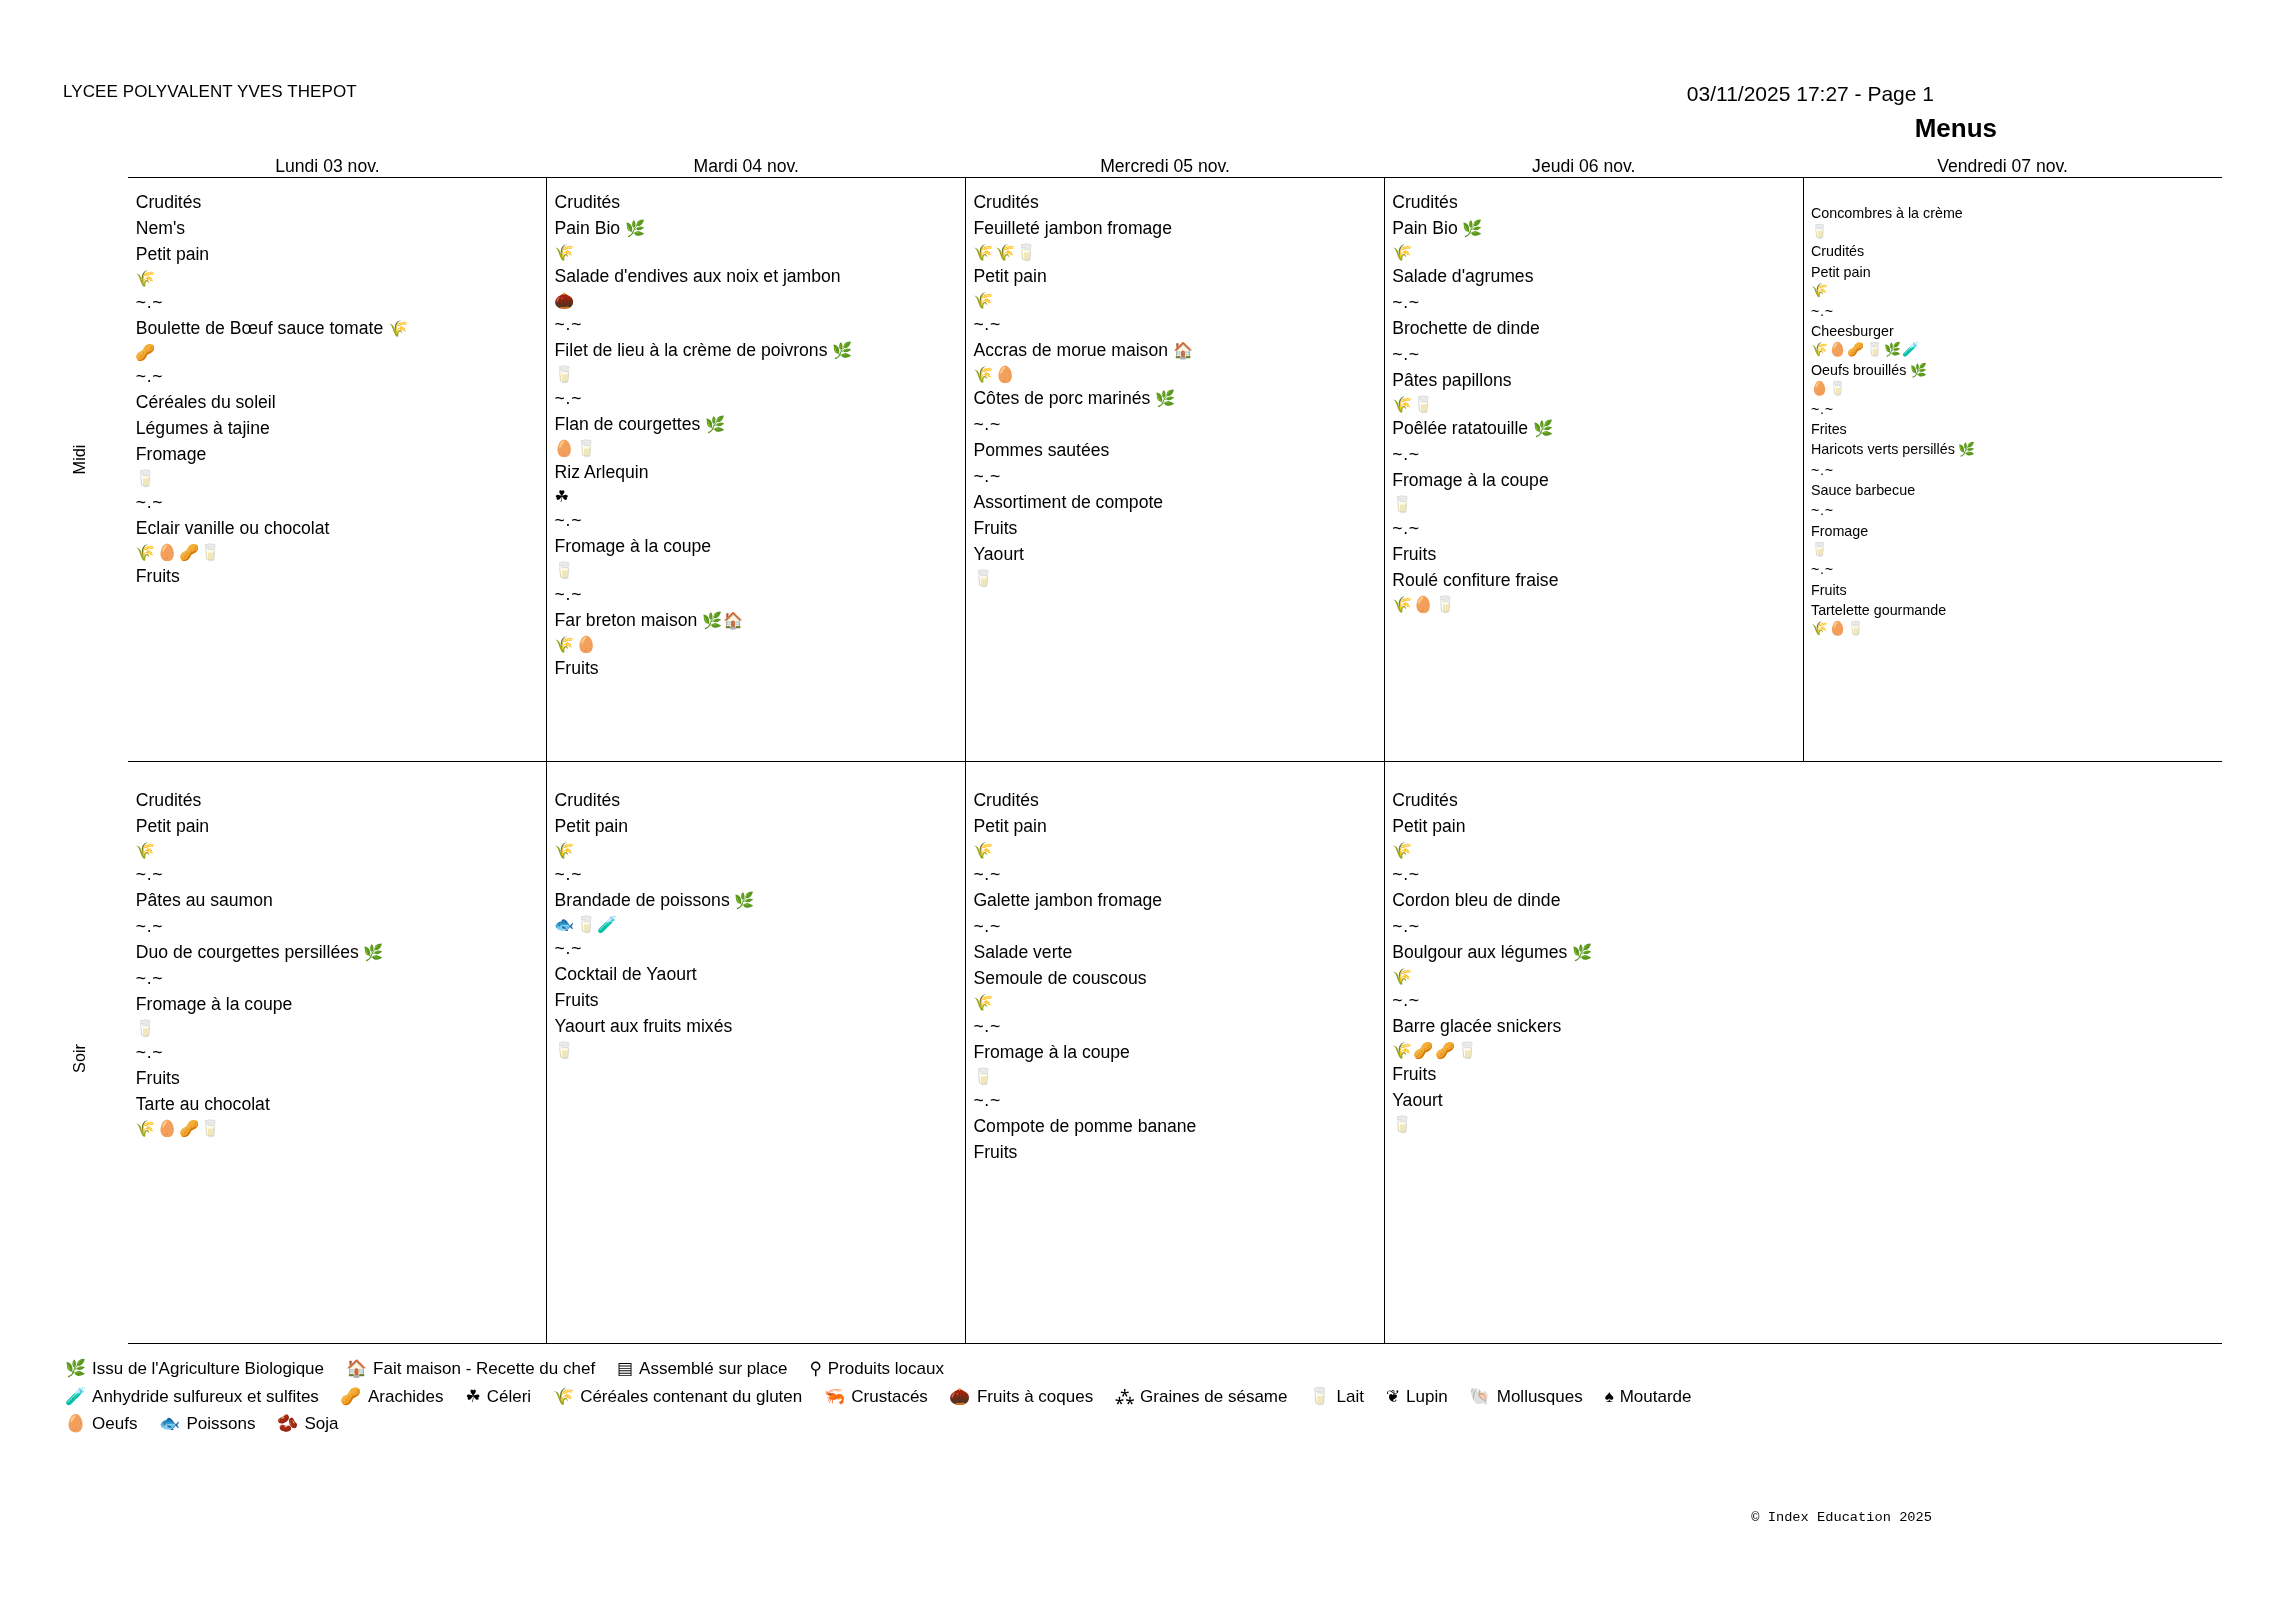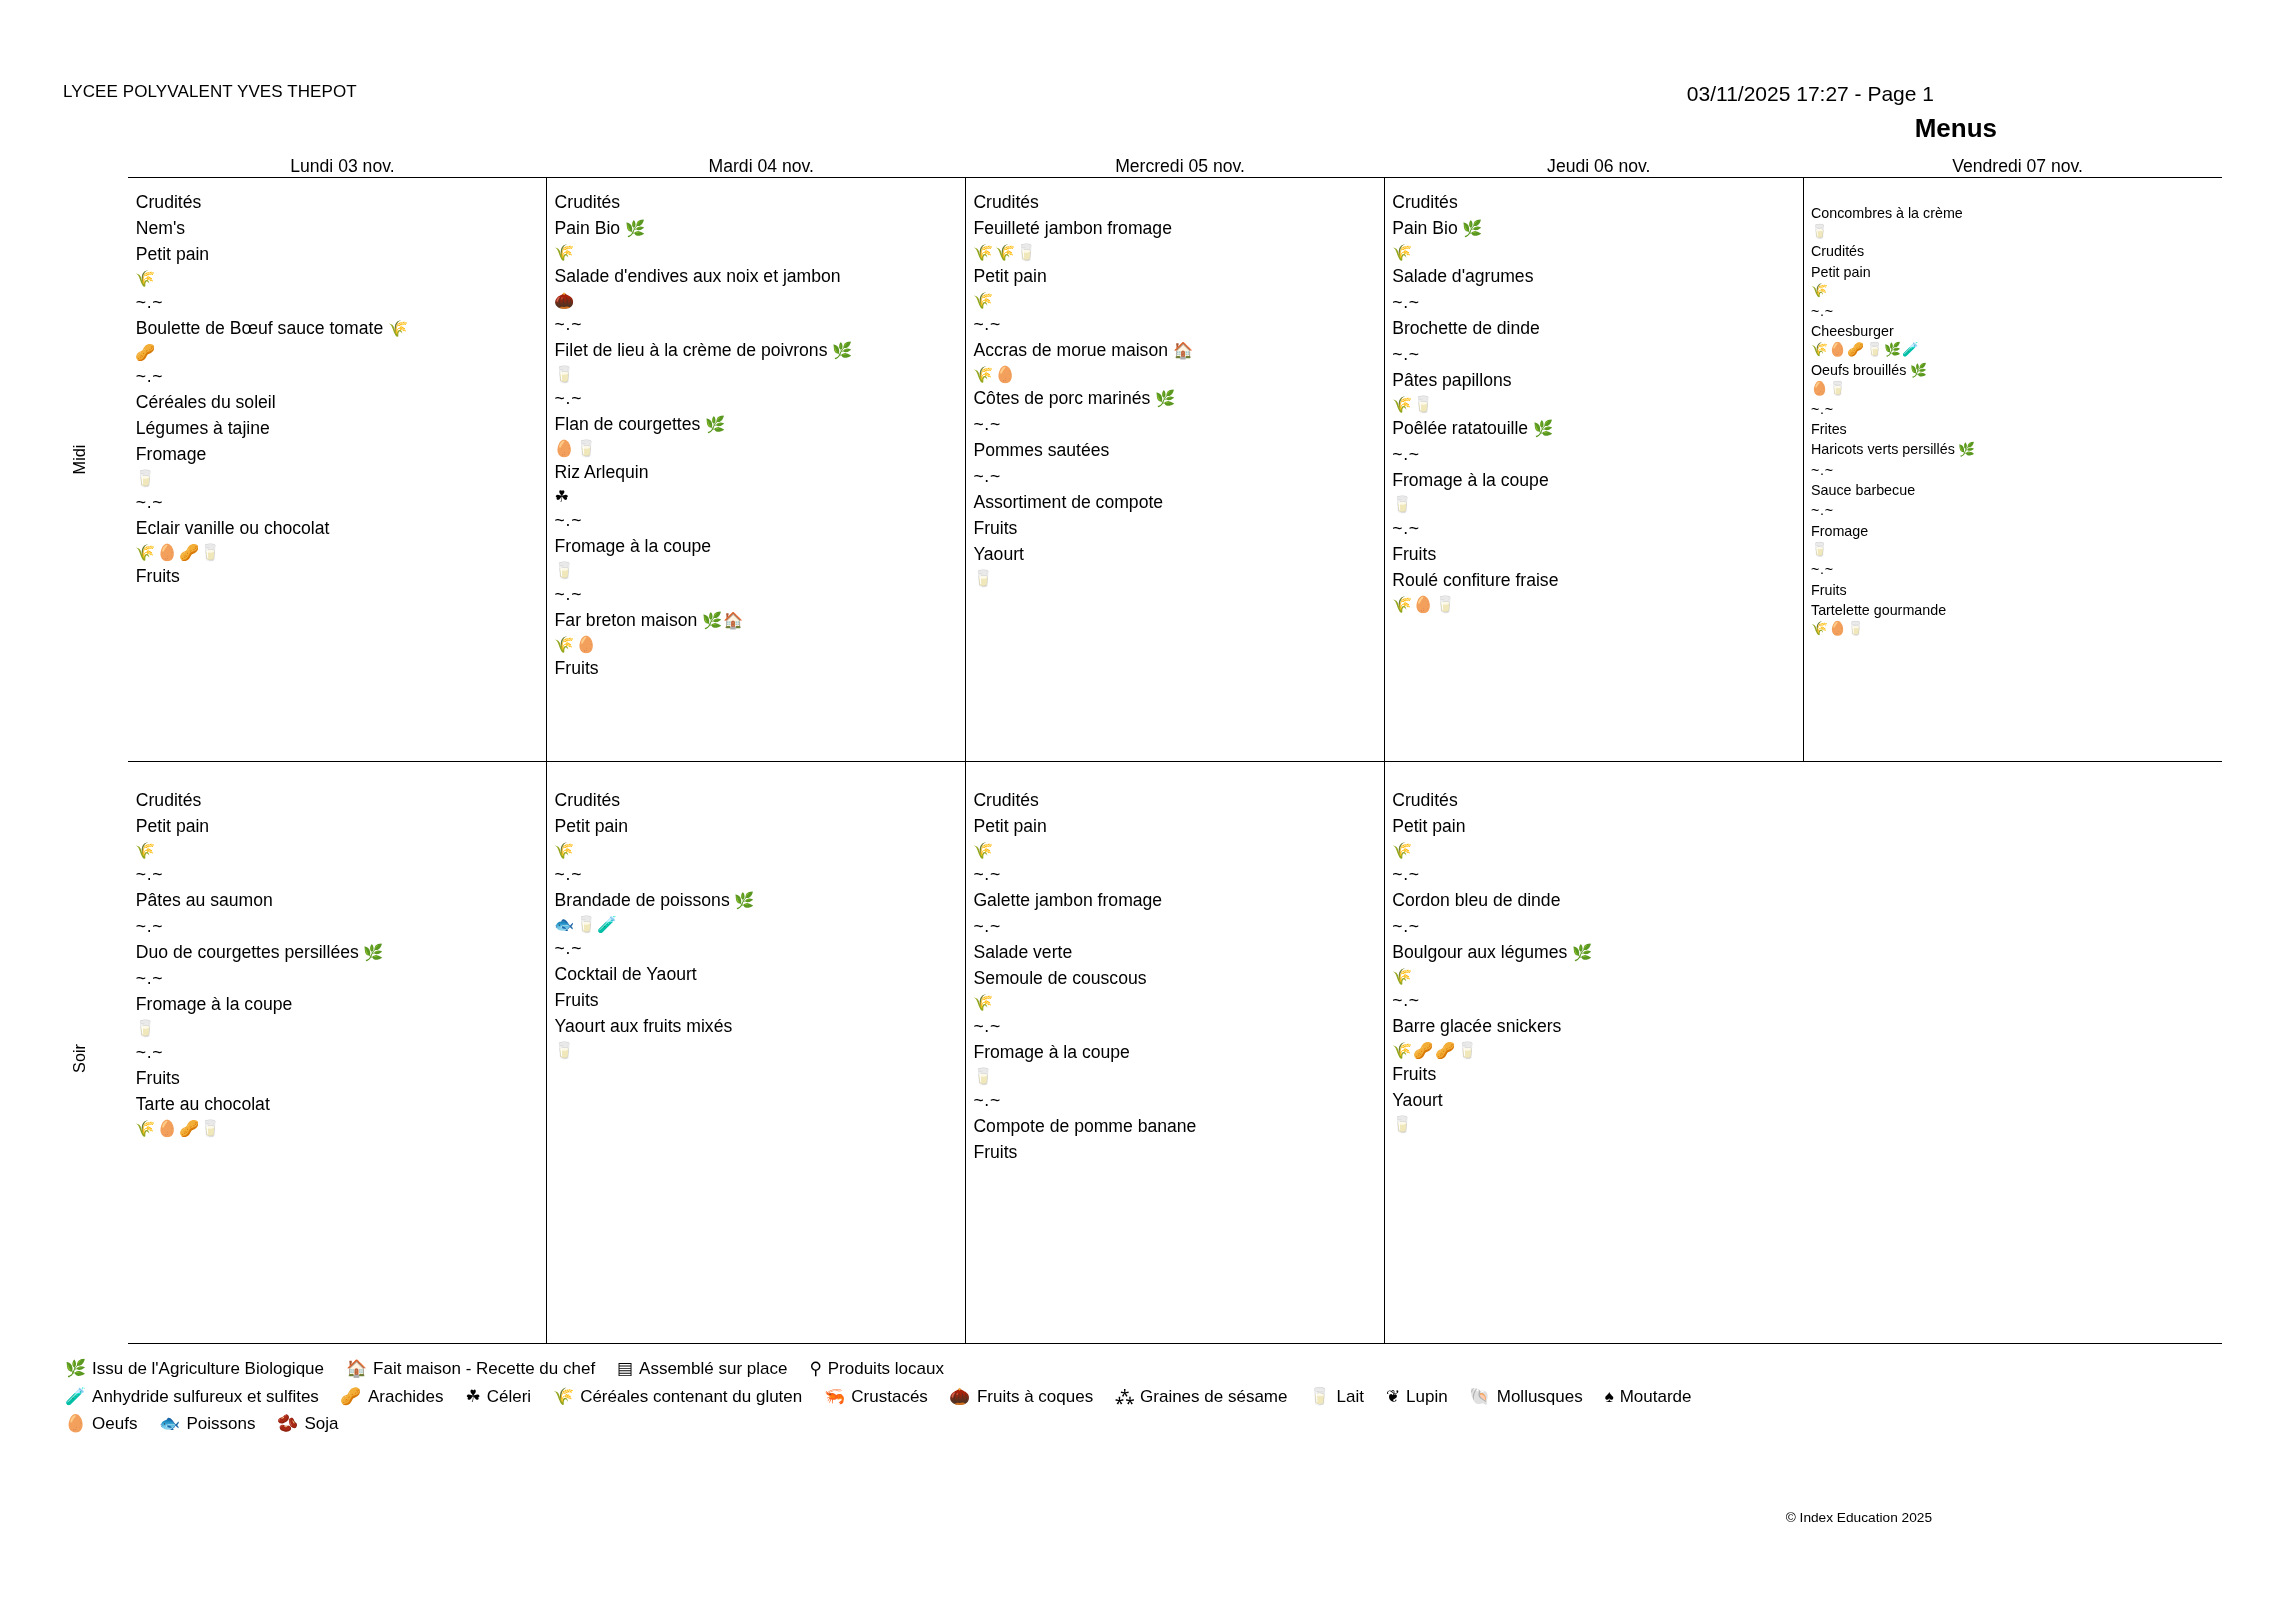--- a/index.html
+++ b/index.html
@@ -42,21 +42,21 @@
     left: 0;
     right: 0;
     top: 113px;
     text-align: right;
     font-size: 26px;
     font-weight: bold;
   }
   
   .day-headers {
     position: absolute;
-    left: 133px;
+    left: 118px;
     top: 156px;
     width: 2094px;
     height: 26px;
     display: flex;
   }
   .day-head {
     flex: 1 1 0;
     text-align: center;
     font-size: 17.6px;
     white-space: nowrap;
@@ -152,20 +152,21 @@
   .legend-item .gl {
     margin-right: 5.9px;
     font-size: 17px;
   }
   .footer {
     position: absolute;
     right: 65px;
     top: 1510px;
     font-size: 13.7px;
     white-space: nowrap;
+    font-family: Liberation Mono, monospace;
   }
 </style>
 </head>
 <body>
 
 <div class="page">
 
   <div class="hdr-left">LYCEE POLYVALENT YVES THEPOT</div>
   <div class="hdr-right">03/11/2025 17:27 - Page 1</div>
   <div class="title">Menus</div>

